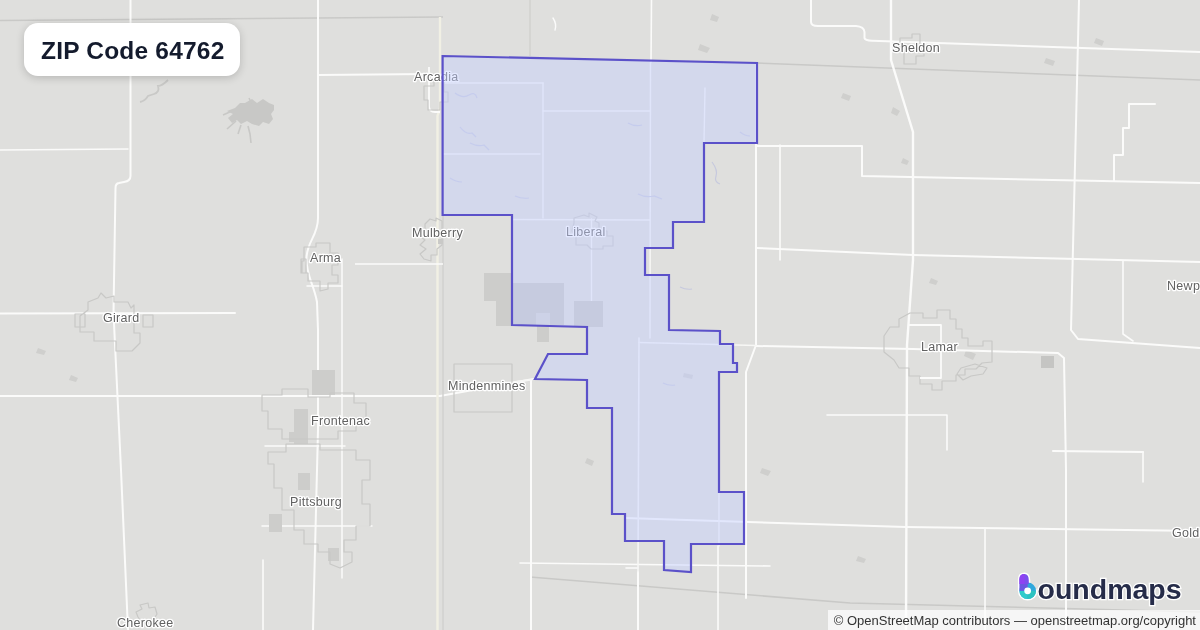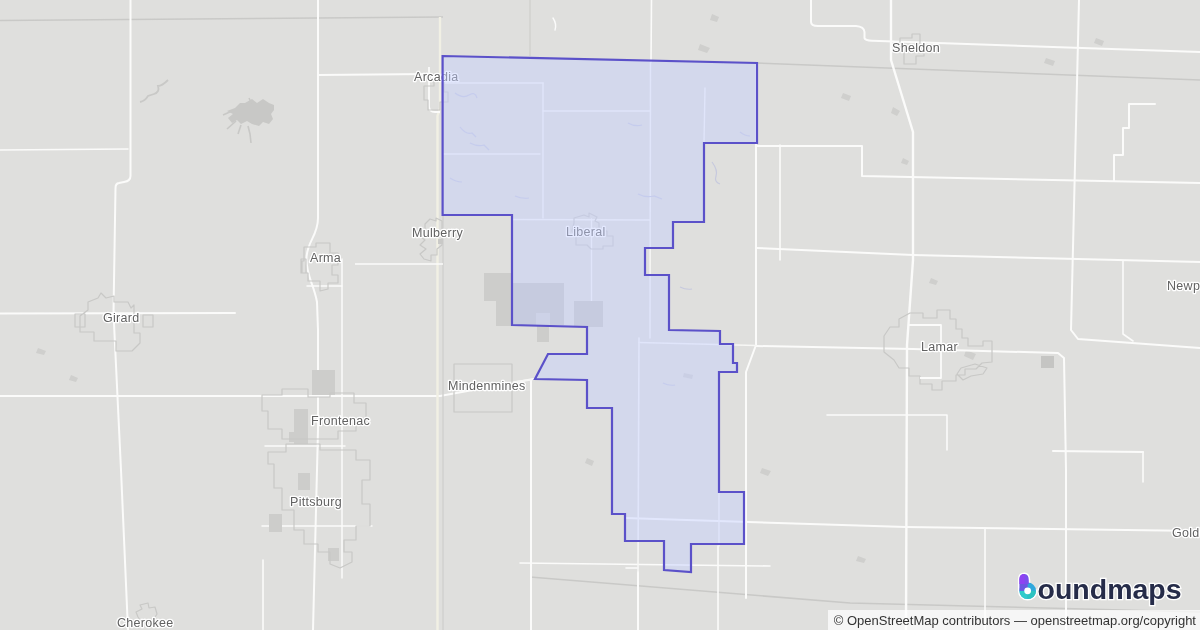--- a/index.html
+++ b/index.html
@@ -263,20 +263,23 @@
     <path d="M638,194 q8,4 16,2 l8,3"></path>
     <path d="M663,383 q6,3 12,2"></path>
     <path d="M712,162 q6,8 4,14 t4,8"></path>
     <path d="M740,132 q5,4 10,4"></path>
     <path d="M680,287 q6,3 12,2"></path>
   </g>
 
   <path d="M442.6,56 L757,63 L757,143 L704,143 L704,222 L673,222 L673,248 L645,248 L645,275 L669,275 L669,330 L720,331 L720,344 L733,344 L733,363 L737,363 L737,372 L719,372 L719,492 L744,492 L744,544 L691,544 L691,572 L664,570 L664,541 L625,541 L625,514 L612,514 L612,408 L587,408 L587,380 L535,379 L548,354 L587,354 L587,327 L512,325 L512,215 L442.6,215 Z" fill="rgba(196,206,255,0.46)" stroke="#5b51c9" stroke-width="2.2" stroke-linejoin="miter"></path>
 </svg>
 
+<div class="badge">
+      <span>ZIP Code 64762</span>
+    </div>
 
 <svg class="logo" width="170" height="36" viewBox="0 0 170 36">
 
   <g>
     <path d="M3.4,19.8 L3.4,8.2 Q3.4,3 8.6,3 Q12.8,3.4 12.8,9.5 L12.8,13 L3.4,13 Z M3.4,19.8 A8.3,8.3 0 1 0 20,19.8 Z" fill="#ffffff" stroke="#ffffff" stroke-width="3" stroke-linejoin="round"></path>
     <circle cx="11.7" cy="19.8" r="8.3" fill="#2fa7dc"></circle>
     <path d="M3.4,19.8 A8.3,8.3 0 0 0 11.65,28.1 L11.65,19.8 Z" fill="#30cbcb"></path>
     <path d="M11.65,28.1 A8.3,8.3 0 0 0 20,19.8 L11.65,19.8 Z" fill="#2cc3c0"></path>
     <rect x="3.4" y="12.9" width="8.25" height="6.9" fill="#6c56e2"></rect>
     <path d="M3.4,13 L3.4,8.2 Q3.4,3 8.6,3 Q12.8,3.4 12.8,9.5 L12.8,13 Z" fill="#7b4fec"></path>

